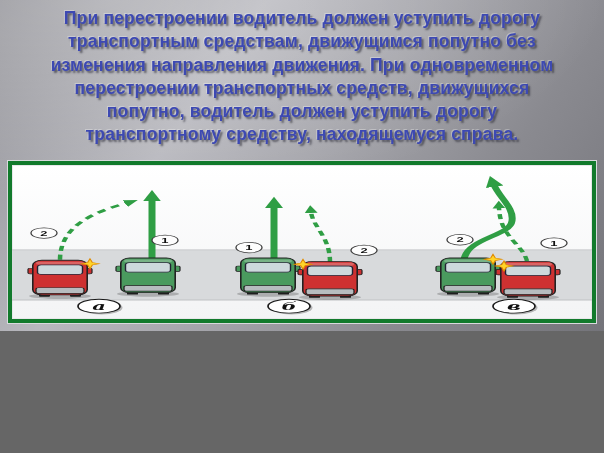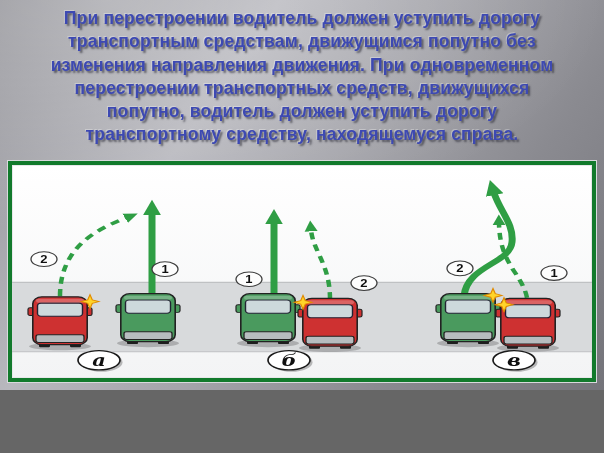--- a/index.html
+++ b/index.html
@@ -1,17 +1,17 @@
 <!DOCTYPE html>
 <html><head>
 <meta charset="utf-8">
 <style>
   html,body{margin:0;padding:0;background:#666;}
   .slide{
-    position:relative;width:604px;height:390px;overflow:hidden;
+    position:relative;width:604px;height:331px;overflow:hidden;
     font-family:"Liberation Sans","DejaVu Sans",sans-serif;
     background:
       radial-gradient(150% 110% at 18% 0%, rgba(255,255,255,0.28), rgba(255,255,255,0) 55%),
       linear-gradient(125deg,#8e8e94 0%,#b8b8be 32%,#a4a4aa 52%,#8a8a90 74%,#74747a 100%);
   }
   .title{
     position:absolute;top:7px;left:6px;right:6px;
     text-align:center;font-size:17.5px;font-weight:bold;line-height:1.33;
     letter-spacing:0.2px;color:#3d49b2;white-space:pre-line;
     text-shadow:-1px -1px 0 rgba(255,255,255,0.30), 2px 2px 2px rgba(45,45,55,0.65);

